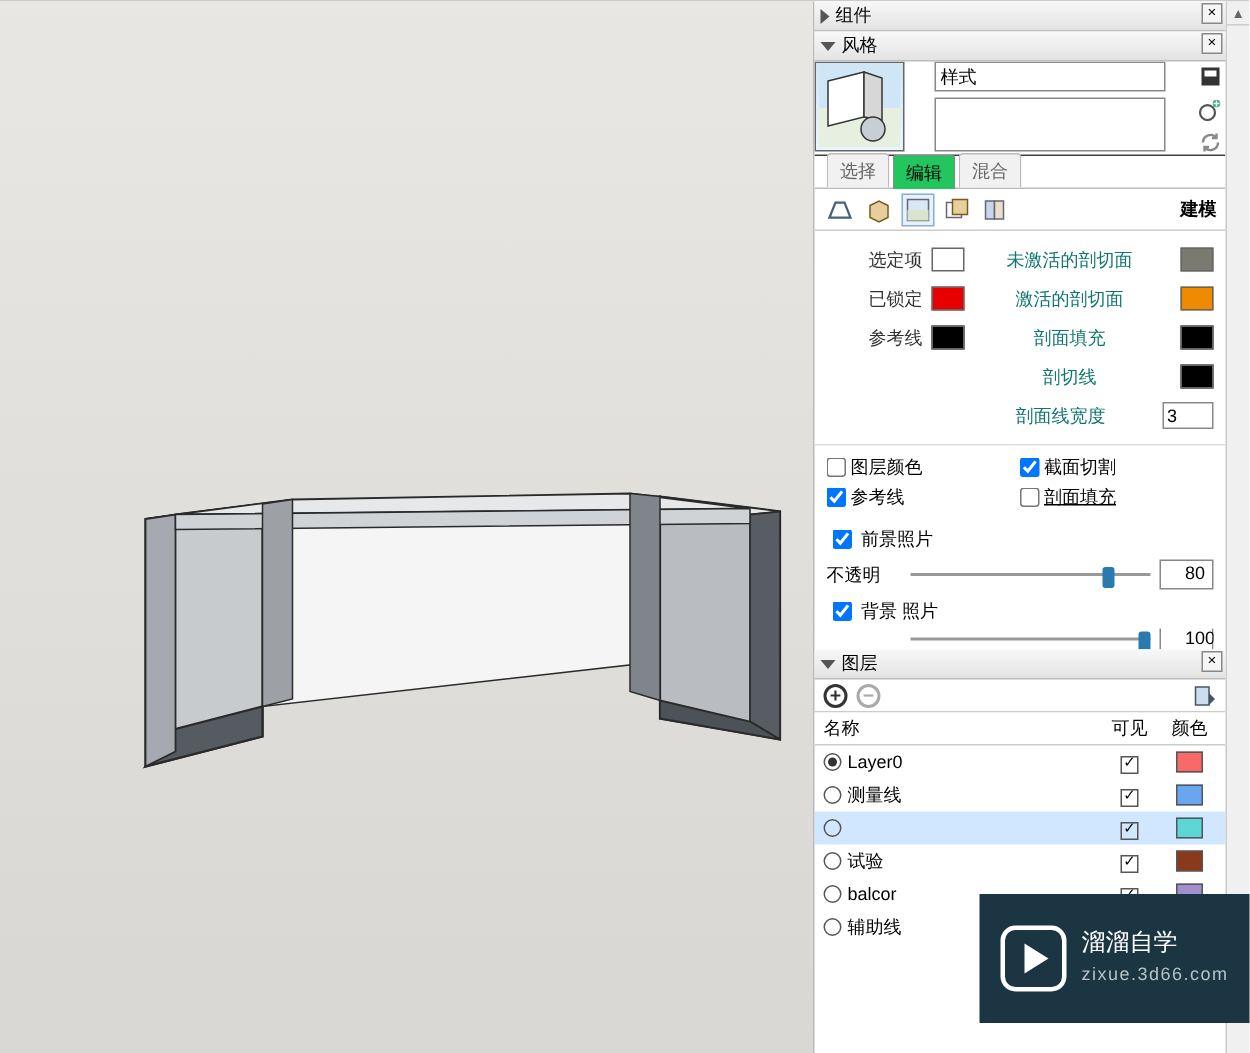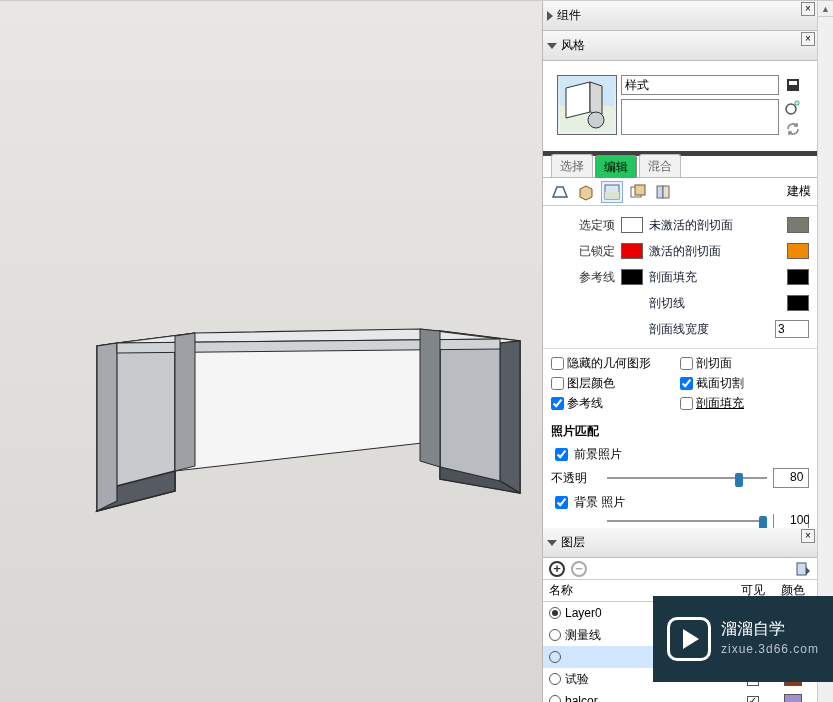--- a/index.html
+++ b/index.html
@@ -1,45 +1,45 @@
 <!DOCTYPE html>
 <html><head>
 <meta charset="utf-8">
 <style>
   html,body{margin:0;padding:0;font-family:"Microsoft YaHei","SimSun",sans-serif;font-size:12px;color:#000;background:#fff}
   *{box-sizing:border-box}
   .app{display:flex;width:833px;height:702px;border-top:1px solid #ccc}
   .viewport{flex:1;background:linear-gradient(#e8e7e4,#d8d7d3);position:relative;overflow:hidden}
   .viewport svg{position:absolute;left:0;top:0}
   .sidebar{width:275px;background:#fff;border-left:1px solid #b9b9b9;display:flex;flex-direction:column;height:100%}
-  .panel-header{height:30px;background:linear-gradient(#f8f8f8,#e3e3e3);border-bottom:1px solid #bdbdbd;display:flex;align-items:center;padding:0 4px;position:relative;font-size:12px}
+  .panel-header{height:20px;background:linear-gradient(#f8f8f8,#e3e3e3);border-bottom:1px solid #bdbdbd;display:flex;align-items:center;padding:0 4px;position:relative;font-size:12px}
   .panel-header .tri{display:inline-block;width:0;height:0;margin-right:4px}
   .tri.closed{border-left:6px solid #555;border-top:5px solid transparent;border-bottom:5px solid transparent}
   .tri.open{border-top:6px solid #555;border-left:5px solid transparent;border-right:5px solid transparent}
   .panel-header .close{position:absolute;right:2px;top:1px;width:14px;height:14px;border:1px solid #888;background:#f5f5f5;display:flex;align-items:center;justify-content:center;font-size:10px;line-height:1;cursor:default}
-  .styles-top{display:flex;padding:14px;gap:4px;border-bottom:5px solid #404040}
+  .styles-top{display:flex;padding:0;gap:20px;border-bottom:1px solid #404040}
   .style-thumb{width:60px;height:60px;border:1px solid #666;background:linear-gradient(#cfe6f7,#e9f5fc);display:flex;align-items:center;justify-content:center}
   .style-thumb svg{width:54px;height:54px}
   .styles-top .rcol{flex:1;display:flex;flex-direction:column;gap:4px}
   .styles-top input[type=text]{width:100%;height:20px;border:1px solid #888;padding:0 3px;font-size:12px}
   .styles-top textarea{width:100%;height:36px;border:1px solid #888;resize:none}
   .tool-col{width:20px;display:flex;flex-direction:column;align-items:center;gap:6px;padding-top:2px}
   .tool-col svg{width:16px;height:16px}
   .tabs{height:22px;background:#fff;display:flex;align-items:flex-end;padding:0 8px;border-bottom:1px solid #bbb}
   .tab{padding:3px 8px 2px;margin-right:2px;border:1px solid #bbb;border-bottom:none;background:#f1f1f1;cursor:default;color:#666;border-radius:3px 3px 0 0}
   .tab.active{background:#22c55e;color:#000;position:relative;top:1px;border-color:#888}
   .subtool-row{height:28px;display:flex;align-items:center;padding:0 6px;gap:4px;position:relative;border-bottom:1px solid #ccc}
   .subtool-row .ico{width:22px;height:22px;border:1px solid transparent;display:flex;align-items:center;justify-content:center}
   .subtool-row .ico.sel{border:1px solid #8baed6;background:#e6f2ff}
   .subtool-row .spacer{flex:1}
-  .subtool-row .label-right{font-weight:normal}
+  .subtool-row .label-right{font-weight:bold}
   .edge-grid{padding:6px 8px;border-bottom:1px solid #ddd}
   .edge-row{display:flex;align-items:center;height:26px;gap:6px}
   .edge-row .lab{width:64px;text-align:right;font-size:12px;color:#333}
-  .edge-row .lab2{flex:1;text-align:left;font-size:12px;color:#0f172a;padding-right:4px}
+  .edge-row .lab2{flex:1;text-align:center;font-size:12px;color:#0f766e;padding-right:4px}
   .swatch{width:22px;height:16px;border:1px solid #666;display:inline-block}
   .numbox{width:34px;height:18px;border:1px solid #888;padding:0 2px;font-size:12px}
   .chkgrid{padding:4px 8px 6px}
   .chkrow{display:flex;height:20px;align-items:center}
   .chkrow label{width:50%;display:flex;align-items:center;gap:3px;font-size:12px}
   .chkrow input{margin:0}
   .sect-title{font-weight:bold;padding:4px 8px 2px}
   .photo{padding:0 8px}
   .photo .row{display:flex;align-items:center;height:24px;gap:6px}
   .slider{flex:1;position:relative;height:14px}
@@ -226,50 +226,39 @@
           <span style="width:22px"></span>
           <span class="lab2">剖面线宽度</span>
           <input class="numbox" value="3" style="">
         </div>
       </div>
 
       <div class="chkgrid">
         <div class="chkrow">
           <label>
               <input type="checkbox" style="">
-              <span>隐藏的几何图形</span>
-            </label>
-          <label>
-              <input type="checkbox" style="">
-              <span>剖切面</span>
-            </label>
-        </div>
-        <div class="chkrow">
-          <label>
-              <input type="checkbox" style="">
               <span>图层颜色</span>
             </label>
           <label>
               <input type="checkbox" checked="" style="">
               <span>截面切割</span>
             </label>
         </div>
         <div class="chkrow">
           <label>
               <input type="checkbox" checked="" style="">
               <span>参考线</span>
             </label>
           <label>
               <input type="checkbox" style="">
               <span class="underline">剖面填充</span>
             </label>
         </div>
       </div>
 
-      <div class="sect-title">照片匹配</div>
       <div class="photo">
         <div class="row">
           <label style="display:flex;align-items:center;gap:3px">
               <input type="checkbox" checked="" style="">
               <span>前景照片</span>
             </label>
         </div>
         <div class="row">
           <span style="width:50px">不透明</span>
           <div class="slider">

